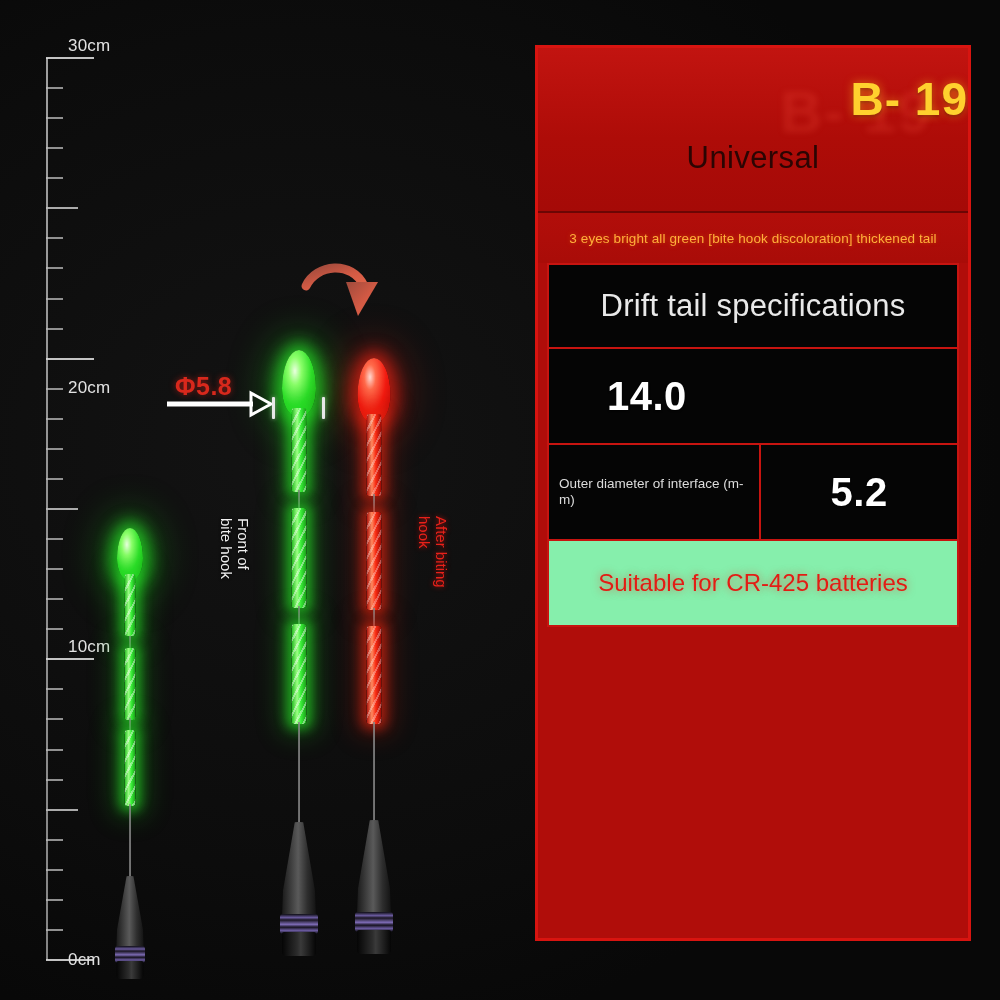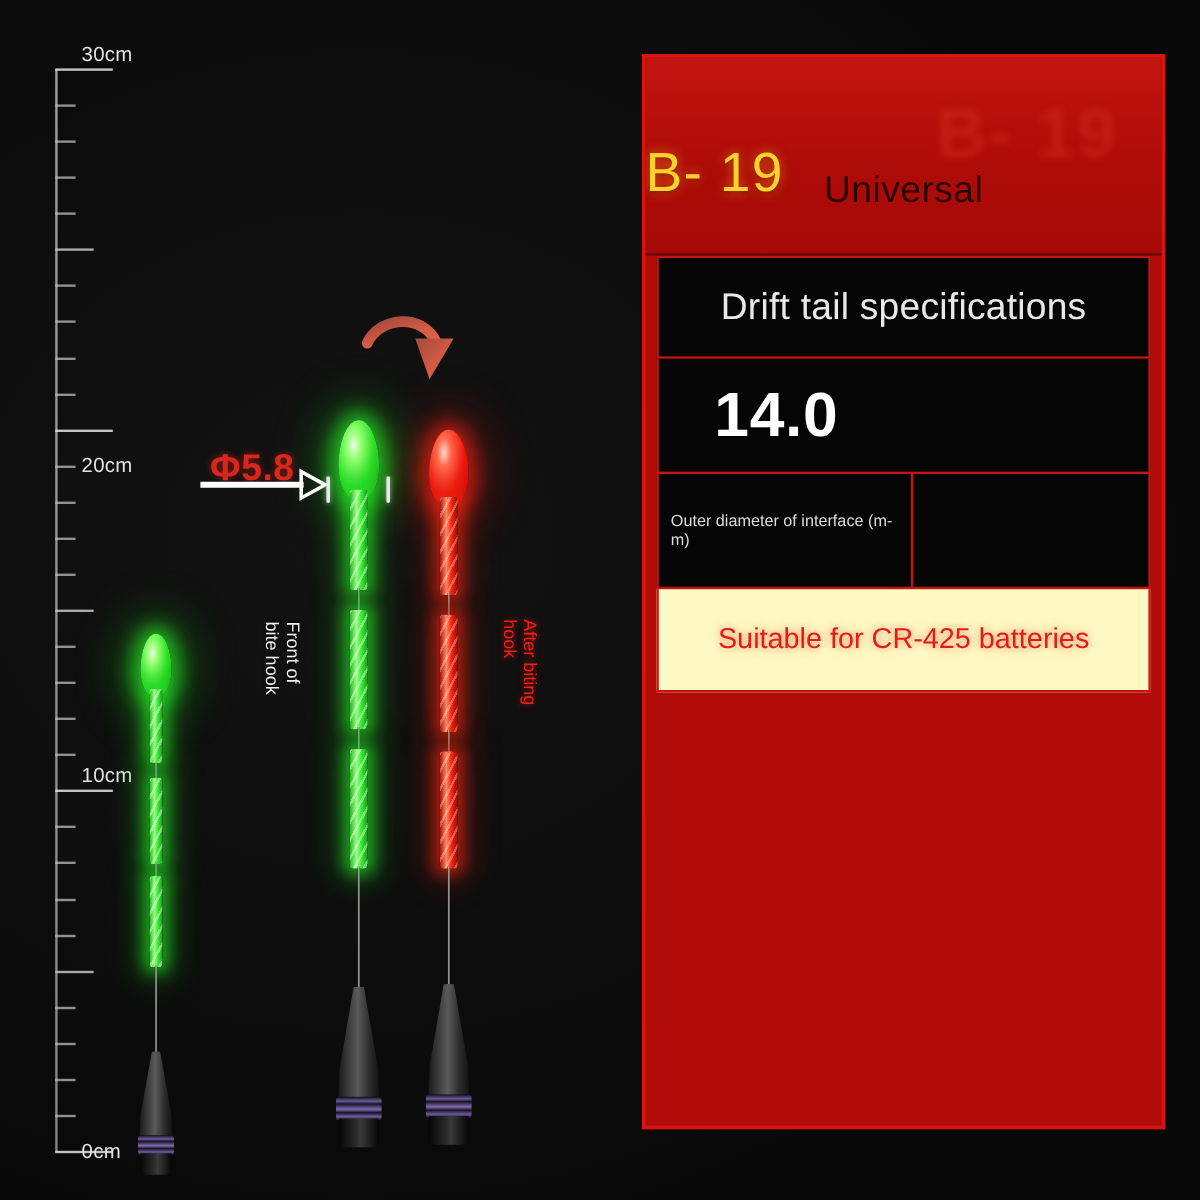--- a/index.html
+++ b/index.html
@@ -90,21 +90,21 @@
 
   
   .vlabel{
     position:absolute;white-space:nowrap;font-size:15px;line-height:1.12;
     transform-origin:0 0;
   }
   .vlabel.white{color:#f0f0f0;text-shadow:0 0 3px rgba(0,0,0,.9);}
   .vlabel.red{color:#e8211a;text-shadow:0 0 5px rgba(230,20,15,.75);}
 
   #dia-label{
-    position:absolute;color:#d8281c;font-size:31px;font-weight:600;
+    position:absolute;color:#d8281c;font-size:25px;font-weight:600;
     text-shadow:0 0 6px rgba(215,35,25,.6);letter-spacing:.5px;
   }
   #dia-arrow{position:absolute;}
   .caliper{position:absolute;width:3px;background:#e8e8e8;border-radius:1px;
     box-shadow:0 0 4px rgba(255,255,255,.5);}
 
   
   #panel{
     position:absolute;left:535px;top:45px;width:436px;height:896px;
     background:#b00d0a;
@@ -116,25 +116,24 @@
     background:linear-gradient(180deg,#c21410 0%,#ae0c08 55%,#a50a07 100%);
     position:relative;overflow:hidden;
     border-bottom:2px solid #6d0604;
   }
   .head-ghost{
     position:absolute;top:30px;right:36px;
     font-size:58px;font-weight:700;color:rgba(255,90,70,.20);
     letter-spacing:2px;filter:blur(3px);
   }
   #model-code{
-    position:absolute;left:0;right:0;top:24px;text-align:left;
-    font-size:46px;font-weight:400;color:#ffd12e;
+    position:absolute;left:0;right:0;top:24px;text-align:right;
+    font-size:46px;font-weight:700;color:#ffd12e;
     text-shadow:0 0 10px rgba(255,190,30,.55),0 2px 3px rgba(90,0,0,.6);
     letter-spacing:1px;
-    margin-top:44px;
   }
   #model-sub{
     position:absolute;left:0;right:0;top:92px;text-align:center;
     font-size:31px;color:#2b0503;letter-spacing:.4px;
   }
   #tagline{
     height:50px;display:flex;align-items:center;justify-content:center;
     color:#ffb03a;font-size:13.5px;letter-spacing:.1px;
     text-shadow:0 0 5px rgba(255,140,30,.45);
     background:linear-gradient(180deg,#b20e0a,#a90c08);
@@ -153,26 +152,26 @@
   }
   .spec-key{
     width:52%;box-sizing:border-box;padding:0 10px;
     display:flex;align-items:center;
     border-right:2px solid #c71410;
     color:#dcdcdc;font-size:13.5px;line-height:1.18;
   }
   .spec-val{
     width:48%;box-sizing:border-box;
     display:flex;align-items:center;justify-content:center;
-    color:#ffffff;font-size:52px;font-weight:700;letter-spacing:.5px;
+    color:#ffffff;font-size:40px;font-weight:700;letter-spacing:.5px;
     text-shadow:0 1px 2px rgba(0,0,0,.8);
   }
   .spec-val.small{font-size:36px;}
   #battery-row{
-    height:86px;background:#fef9c3;border:2px solid #c71410;border-top:none;
+    height:86px;background:#86efac;border:2px solid #c71410;border-top:none;
     display:flex;align-items:center;justify-content:center;
     color:#e31c14;font-size:24px;box-sizing:border-box;
     text-shadow:0 0 8px rgba(225,25,18,.55);
   }
   #note-row{
     height:86px;background:#050505;border:2px solid #c71410;border-top:none;
     display:flex;align-items:center;justify-content:center;
     color:#efeede;font-size:20px;box-sizing:border-box;text-align:center;
     padding:0 6px;
   }
@@ -295,29 +294,31 @@
   </div>
 
   <div id="panel">
 
     <div id="panel-head">
       <div class="head-ghost">B- 19</div>
       <div id="model-code">B- 19</div>
       <div id="model-sub">Universal</div>
     </div>
 
+    <div id="tagline">3 eyes bright all green [bite hook discoloration] thickened tail</div>
 
     <div id="spec-wrap">
       <div id="spec-title">Drift tail specifications</div>
       <div id="spec-rows">
           <div class="spec-row">
             <div class="spec-val">14.0</div>
           </div>
           <div class="spec-row">
             <div class="spec-key">Outer diameter of interface (m-m)</div>
+            <div class="spec-val">5.2</div>
           </div>
         </div>
       <div id="battery-row">Suitable for CR-425 batteries</div>
     </div>
 
   </div>
 
 </div>
 
 </body></html>

